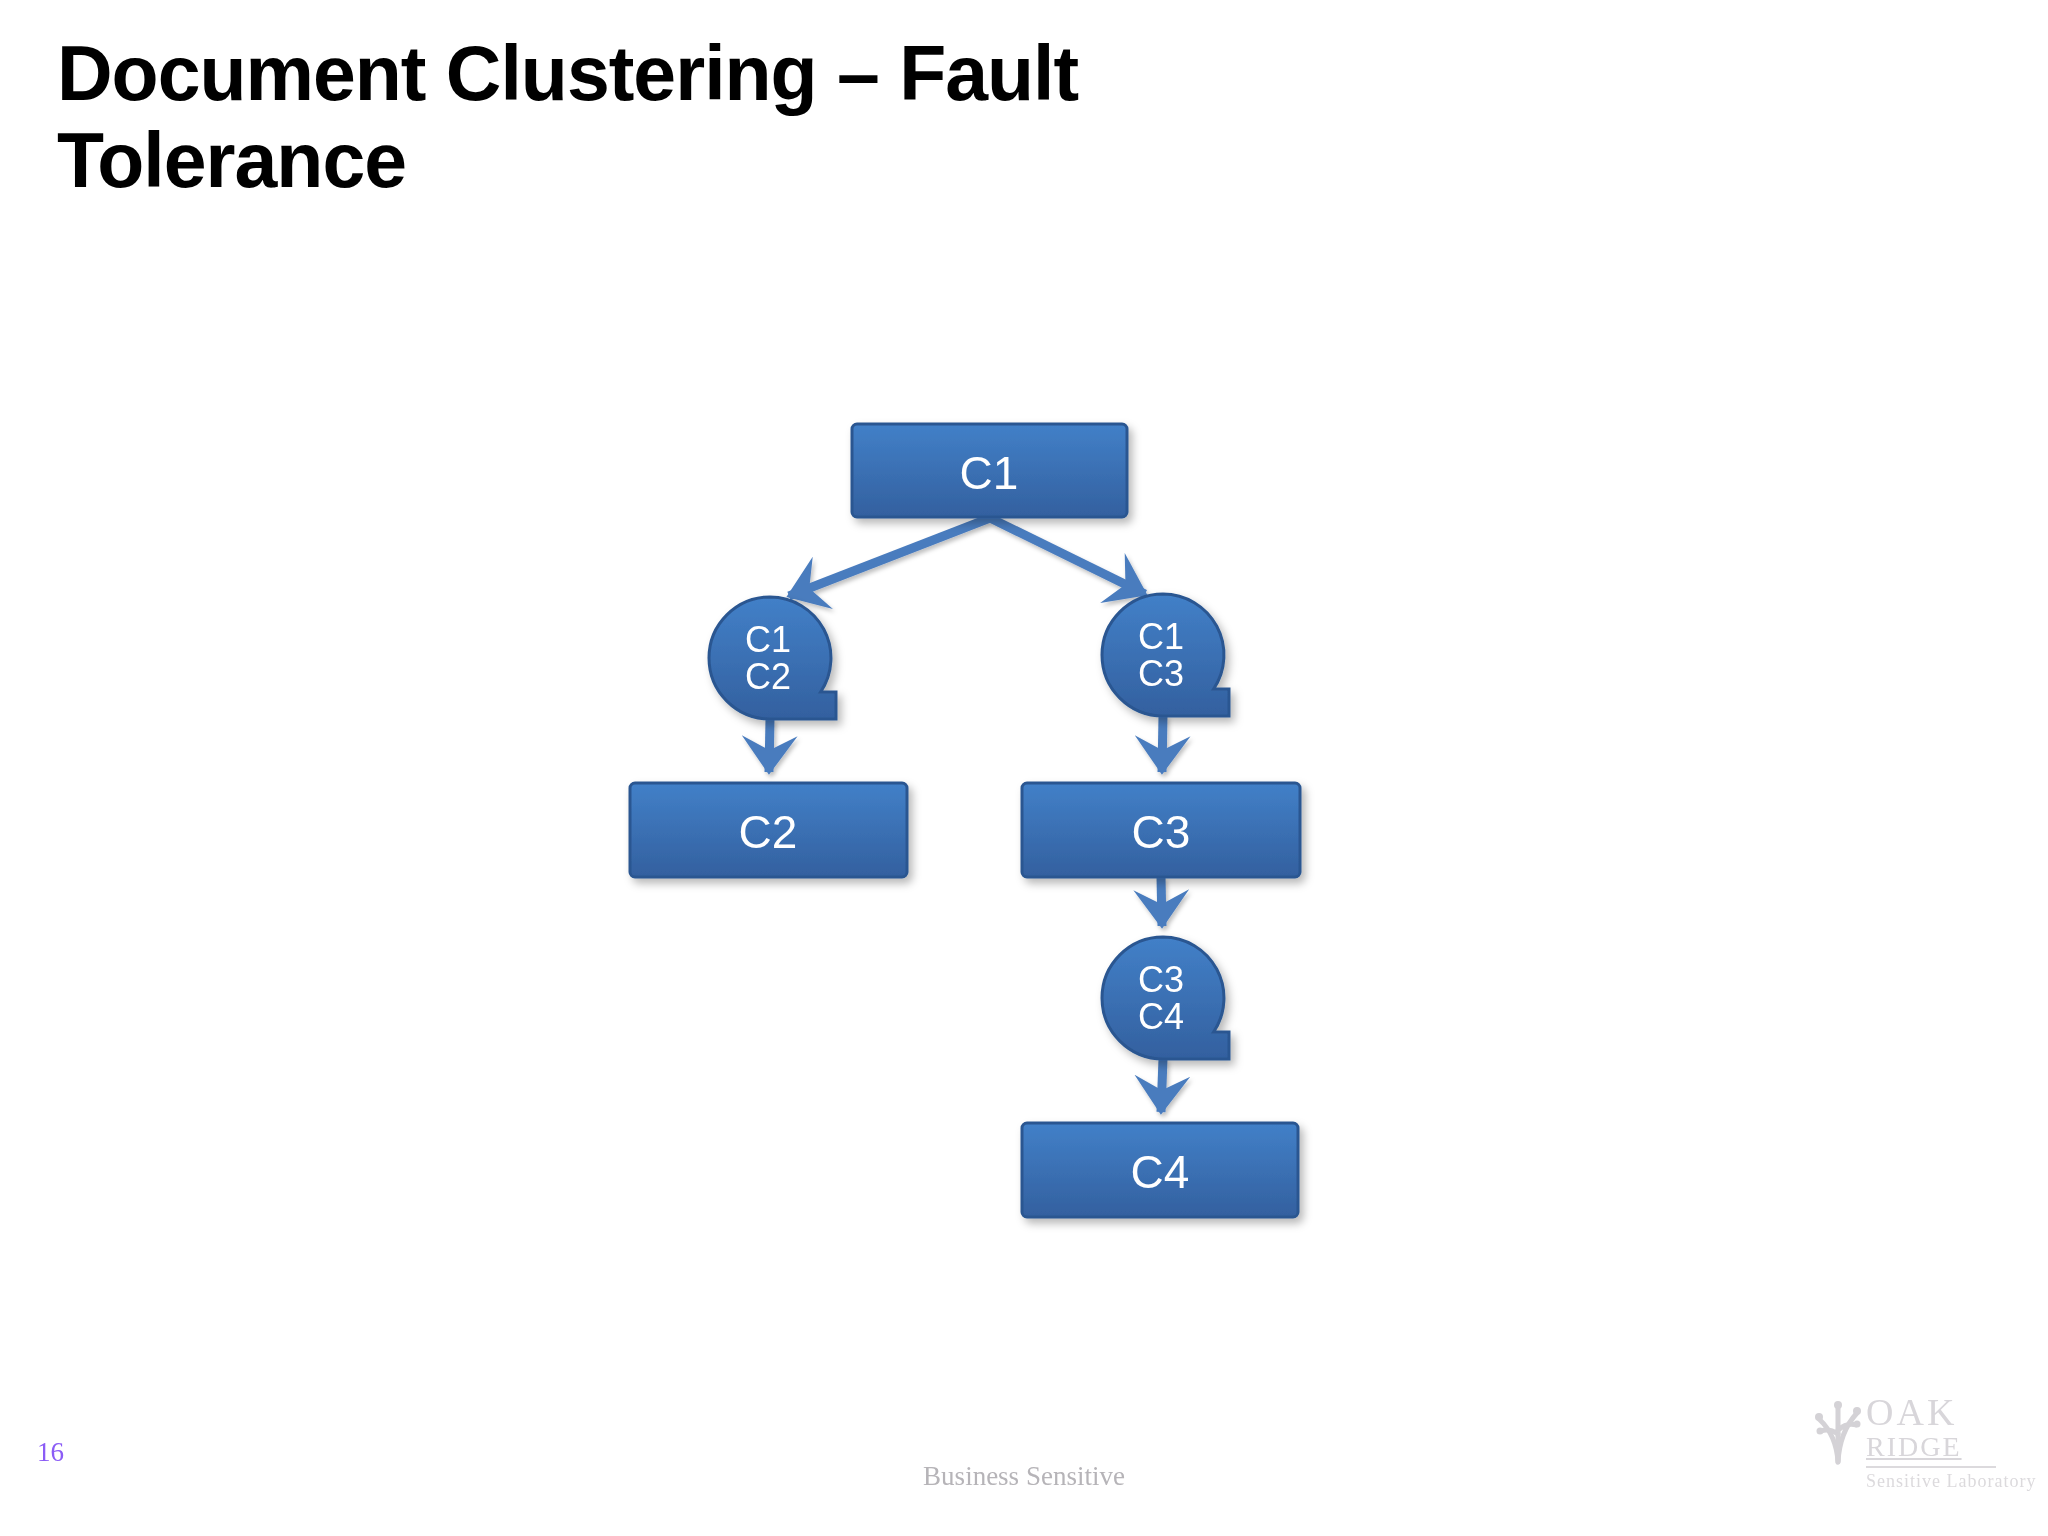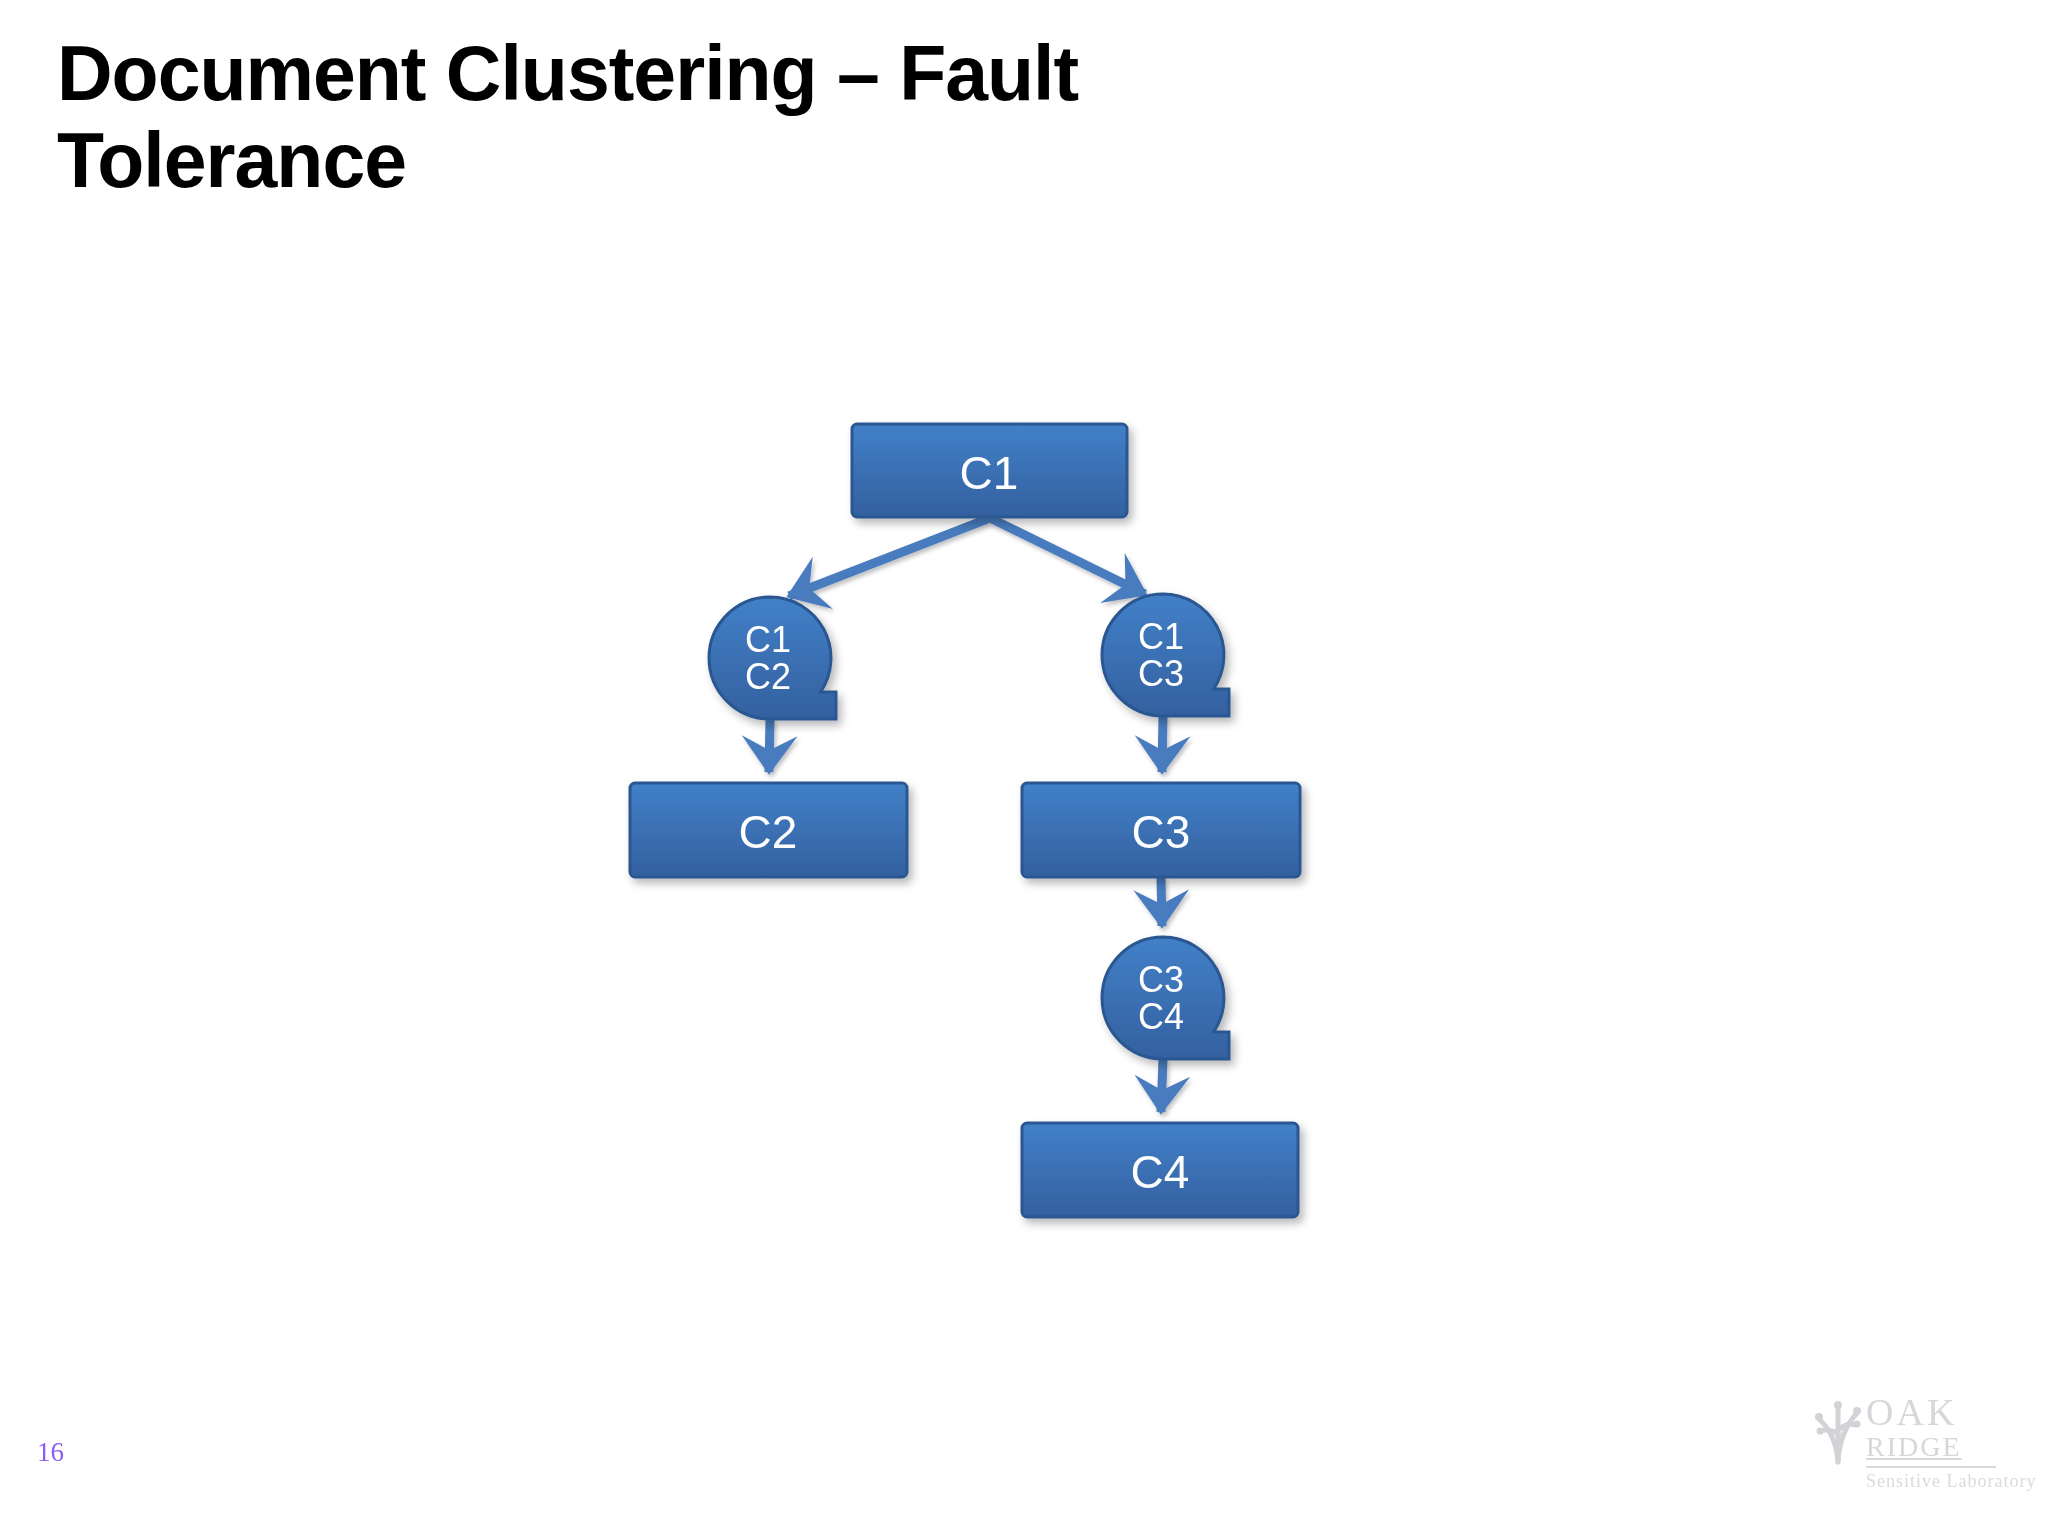--- a/index.html
+++ b/index.html
@@ -149,20 +149,21 @@
     <g>
       <rect x="1022" y="1123" width="276" height="94" rx="5" fill="url(#nodeGrad)" stroke="#2a5691" stroke-width="3" filter="url(#nodeShadow)"></rect>
       <text class="box-label" x="1160" y="1172" text-anchor="middle" dominant-baseline="central">C4</text>
     </g>
   </svg>
 
   <div class="footer-left">
     <div class="page-number">16</div>
   </div>
 
+  <div class="classification">Business Sensitive</div>
 
   <div class="ornl-logo">
     <svg class="ornl-leaf" width="52" height="66" viewBox="0 0 52 66">
       <g stroke="#d4d2d6" stroke-width="5" fill="none" stroke-linecap="round">
         <path d="M26 62 C25 46 19 30 7 19"></path>
         <path d="M26 62 C27 42 33 26 45 13"></path>
         <path d="M26 60 C26 42 26 24 26 6"></path>
         <path d="M26 34 C20 30 14 29 9 31"></path>
         <path d="M26 30 C32 25 38 23 44 25"></path>
       </g>

